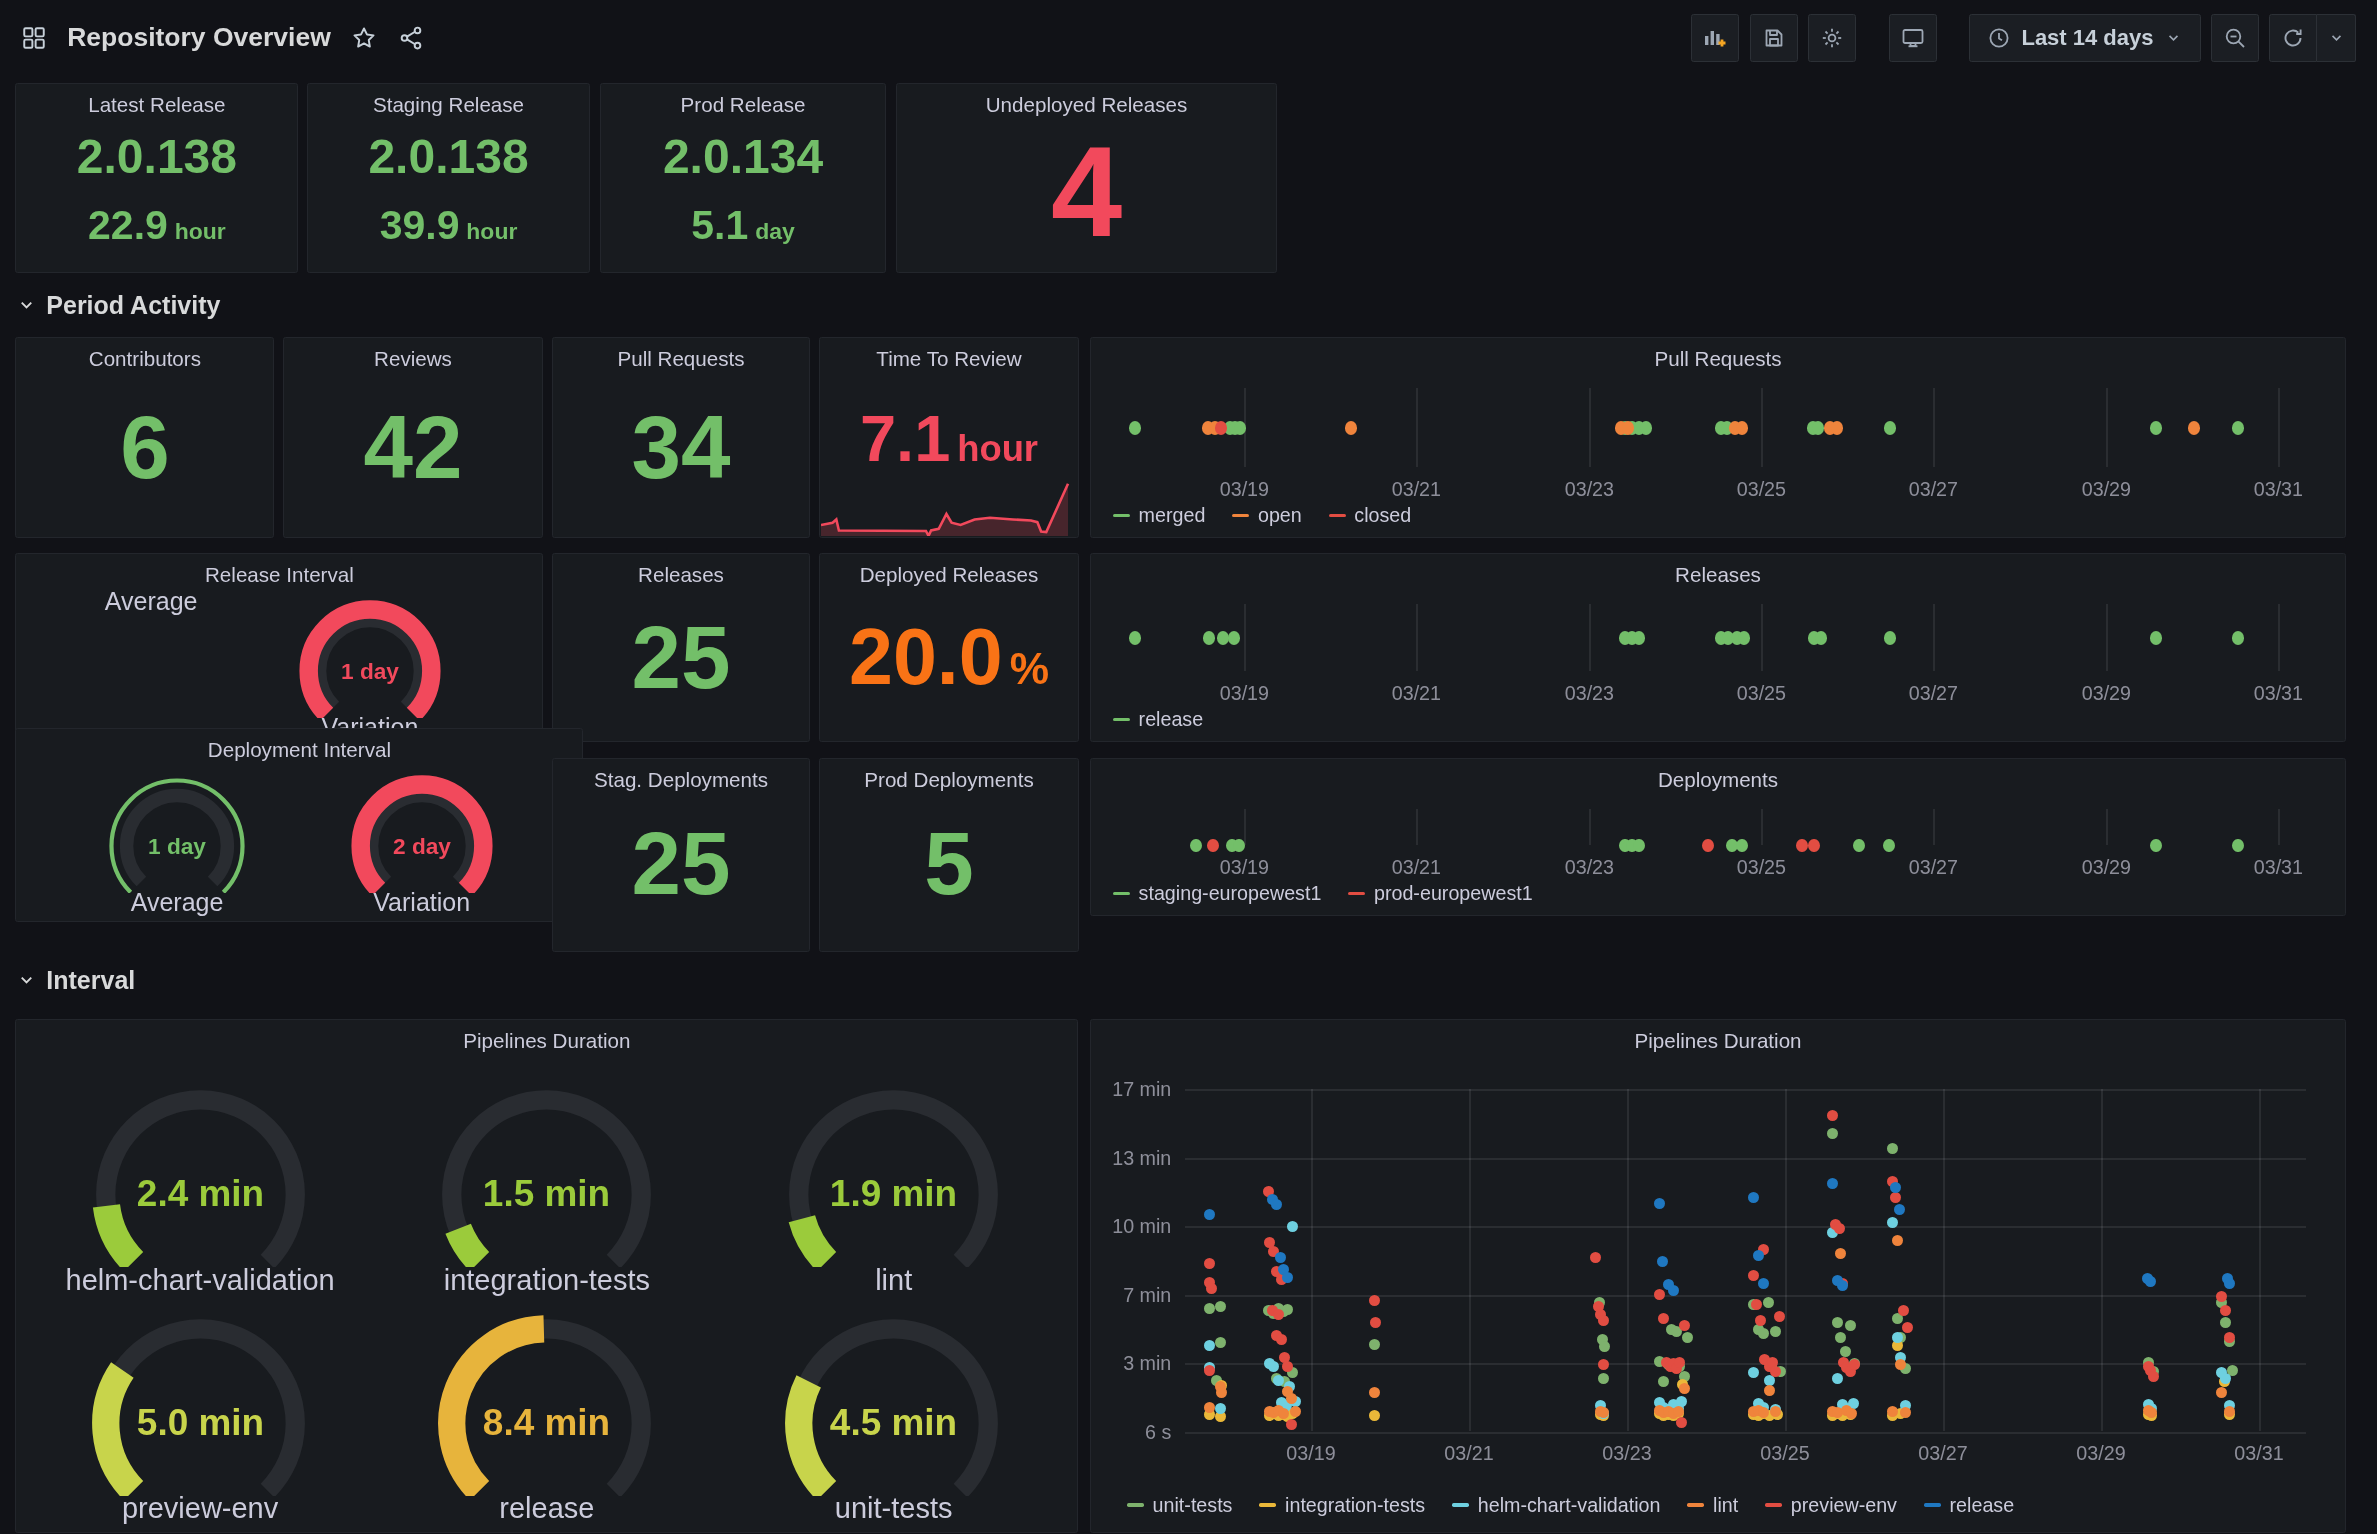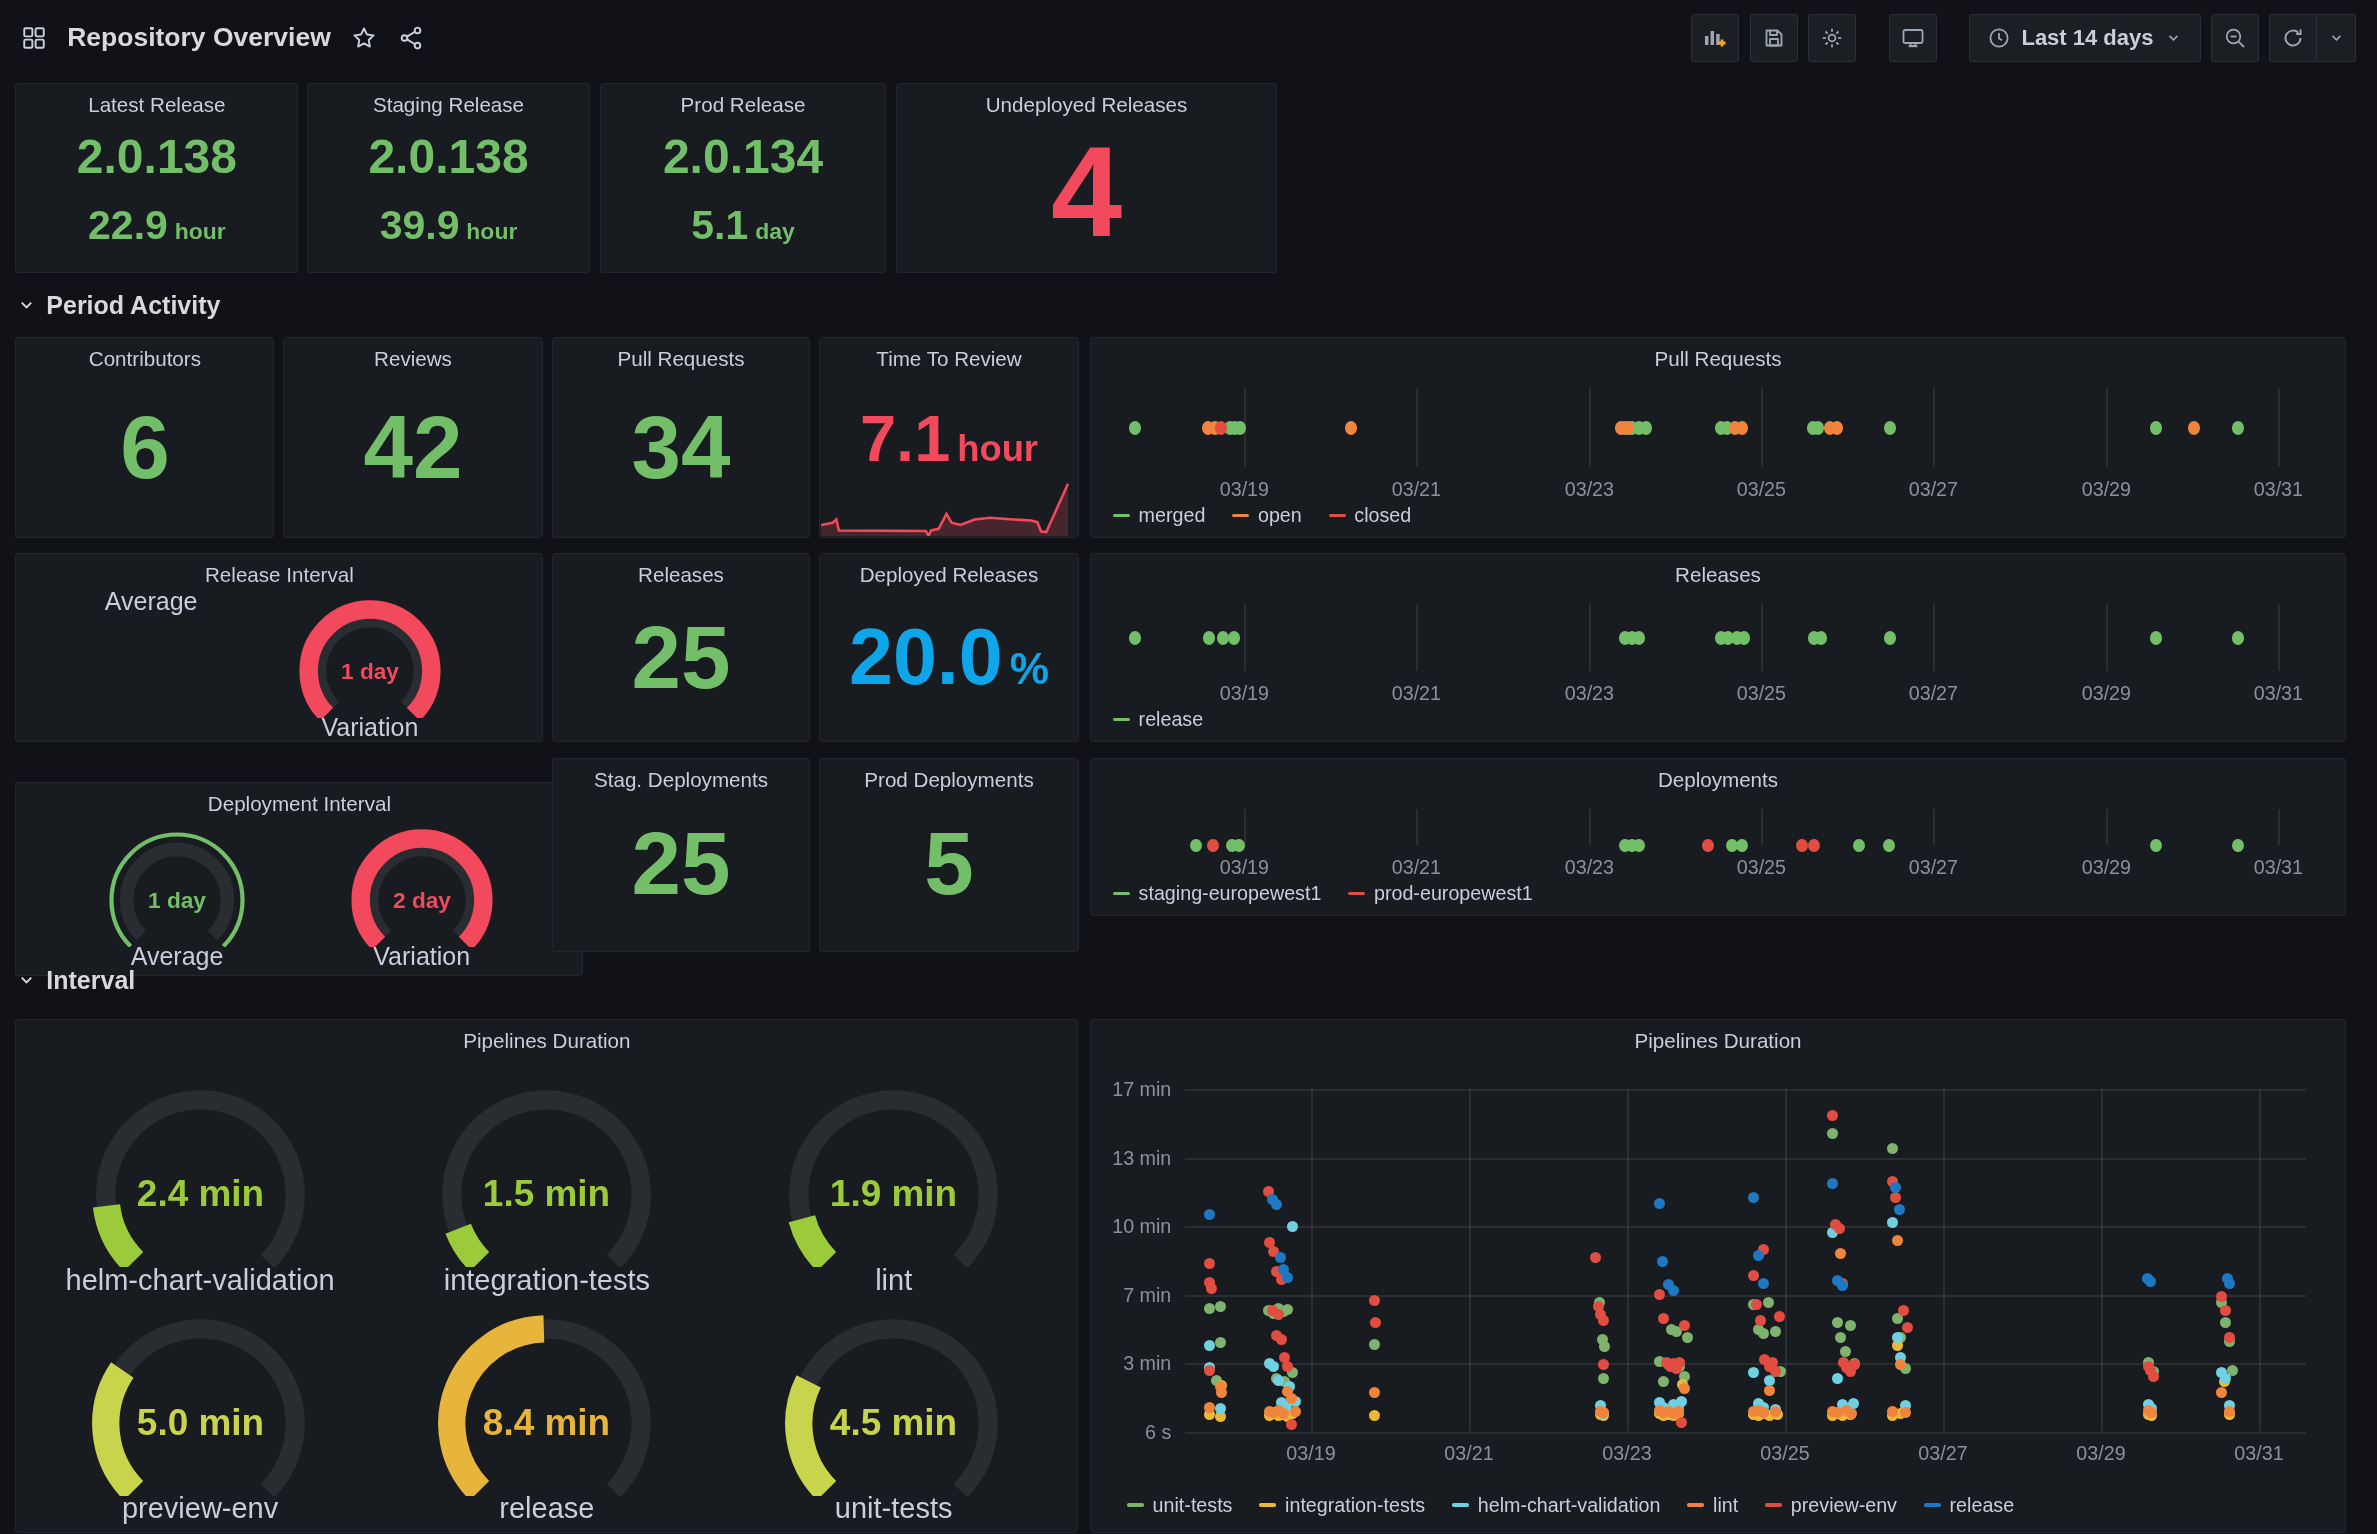--- a/index.html
+++ b/index.html
@@ -15,21 +15,21 @@
   .tb-time{padding:0 17px;font-size:22px;color:#c7d0d9;font-weight:600;white-space:nowrap;}
   .gap{width:12px;}
   .split{display:flex;}
   .split .tb-btn:first-child{border-top-right-radius:0;border-bottom-right-radius:0;}
   .split .tb-btn:last-child{border-left:none;min-width:39px;border-top-left-radius:0;border-bottom-left-radius:0;}
   
   .panel{position:absolute;background:#181b1f;border:0.9px solid #23262c;border-radius:2.6px;box-sizing:border-box;}
   .ptitle{position:absolute;top:8.6px;left:0;right:0;text-align:center;font-size:20.6px;font-weight:500;color:#ccccdc;white-space:nowrap;}
   .section{position:absolute;display:flex;align-items:center;gap:10.3px;color:#d8d9da;font-size:25px;font-weight:600;}
   .stat-center{position:absolute;left:0;right:0;text-align:center;font-weight:600;line-height:1.05;}
-  .green{color:#73bf69}.red{color:#f2495c}.darkred{color:#0ea5e9}
+  .green{color:#73bf69}.red{color:#f2495c}.darkred{color:#f97316}
   .unit{font-size:.56em;font-weight:600;margin-left:6.9px;}
   
   .echart-plot{position:absolute;left:15.4px;right:15.4px;top:50px;bottom:70px;}
   .scatter-plot{position:absolute;left:94px;right:39px;top:69px;bottom:101px;}
   .gridv{position:absolute;top:0;bottom:0;width:1.7px;background:rgba(204,204,220,.10);}
   .gridh{position:absolute;left:0;right:0;height:1.7px;background:rgba(204,204,220,.10);}
   .xtick{position:absolute;bottom:-34px;transform:translateX(-50%);font-size:19.7px;color:rgba(204,204,220,.65);white-space:nowrap;}
   .ytick{position:absolute;right:calc(100% + 13.7px);transform:translateY(-50%);font-size:19.7px;color:rgba(204,204,220,.65);white-space:nowrap;}
   .dot{position:absolute;border-radius:50%;}
   .legend{position:absolute;left:22px;bottom:10.3px;display:flex;gap:27px;align-items:center;}
@@ -322,21 +322,21 @@
       <div class="dot" style="left: 1126px; top: 27px; width: 12px; height: 13.7px; background: rgb(115, 191, 105);"></div>
     </div>
   <div class="legend">
       <div class="litem">
         <span class="lmark" style="background:#73bf69"></span>
         <span>release</span>
       </div>
     </div>
 </div>
 
-<div class="panel" style="left:15.4px;top:782px;width:568px;height:194px">
+<div class="panel" style="left:15.4px;top:728px;width:568px;height:194px">
   <div class="ptitle">Deployment Interval</div>
   <div class="ig-row">
     <div class="ig">
       <div>
           <svg width="168" height="126" viewBox="0 0 200 150">
             <path d="M 57.6 136.4 A 60 60 0 1 1 142.4 136.4" stroke="#292c31" stroke-width="16" fill="none"></path>
             <path d="M 44.8 149.2 A 78 78 0 1 1 155.2 149.2" stroke="#73bf69" stroke-width="5" fill="none"></path>
             <text x="100" y="104" text-anchor="middle" font-size="27" font-weight="700" fill="#73bf69">1 day</text>
           </svg>
         </div>

